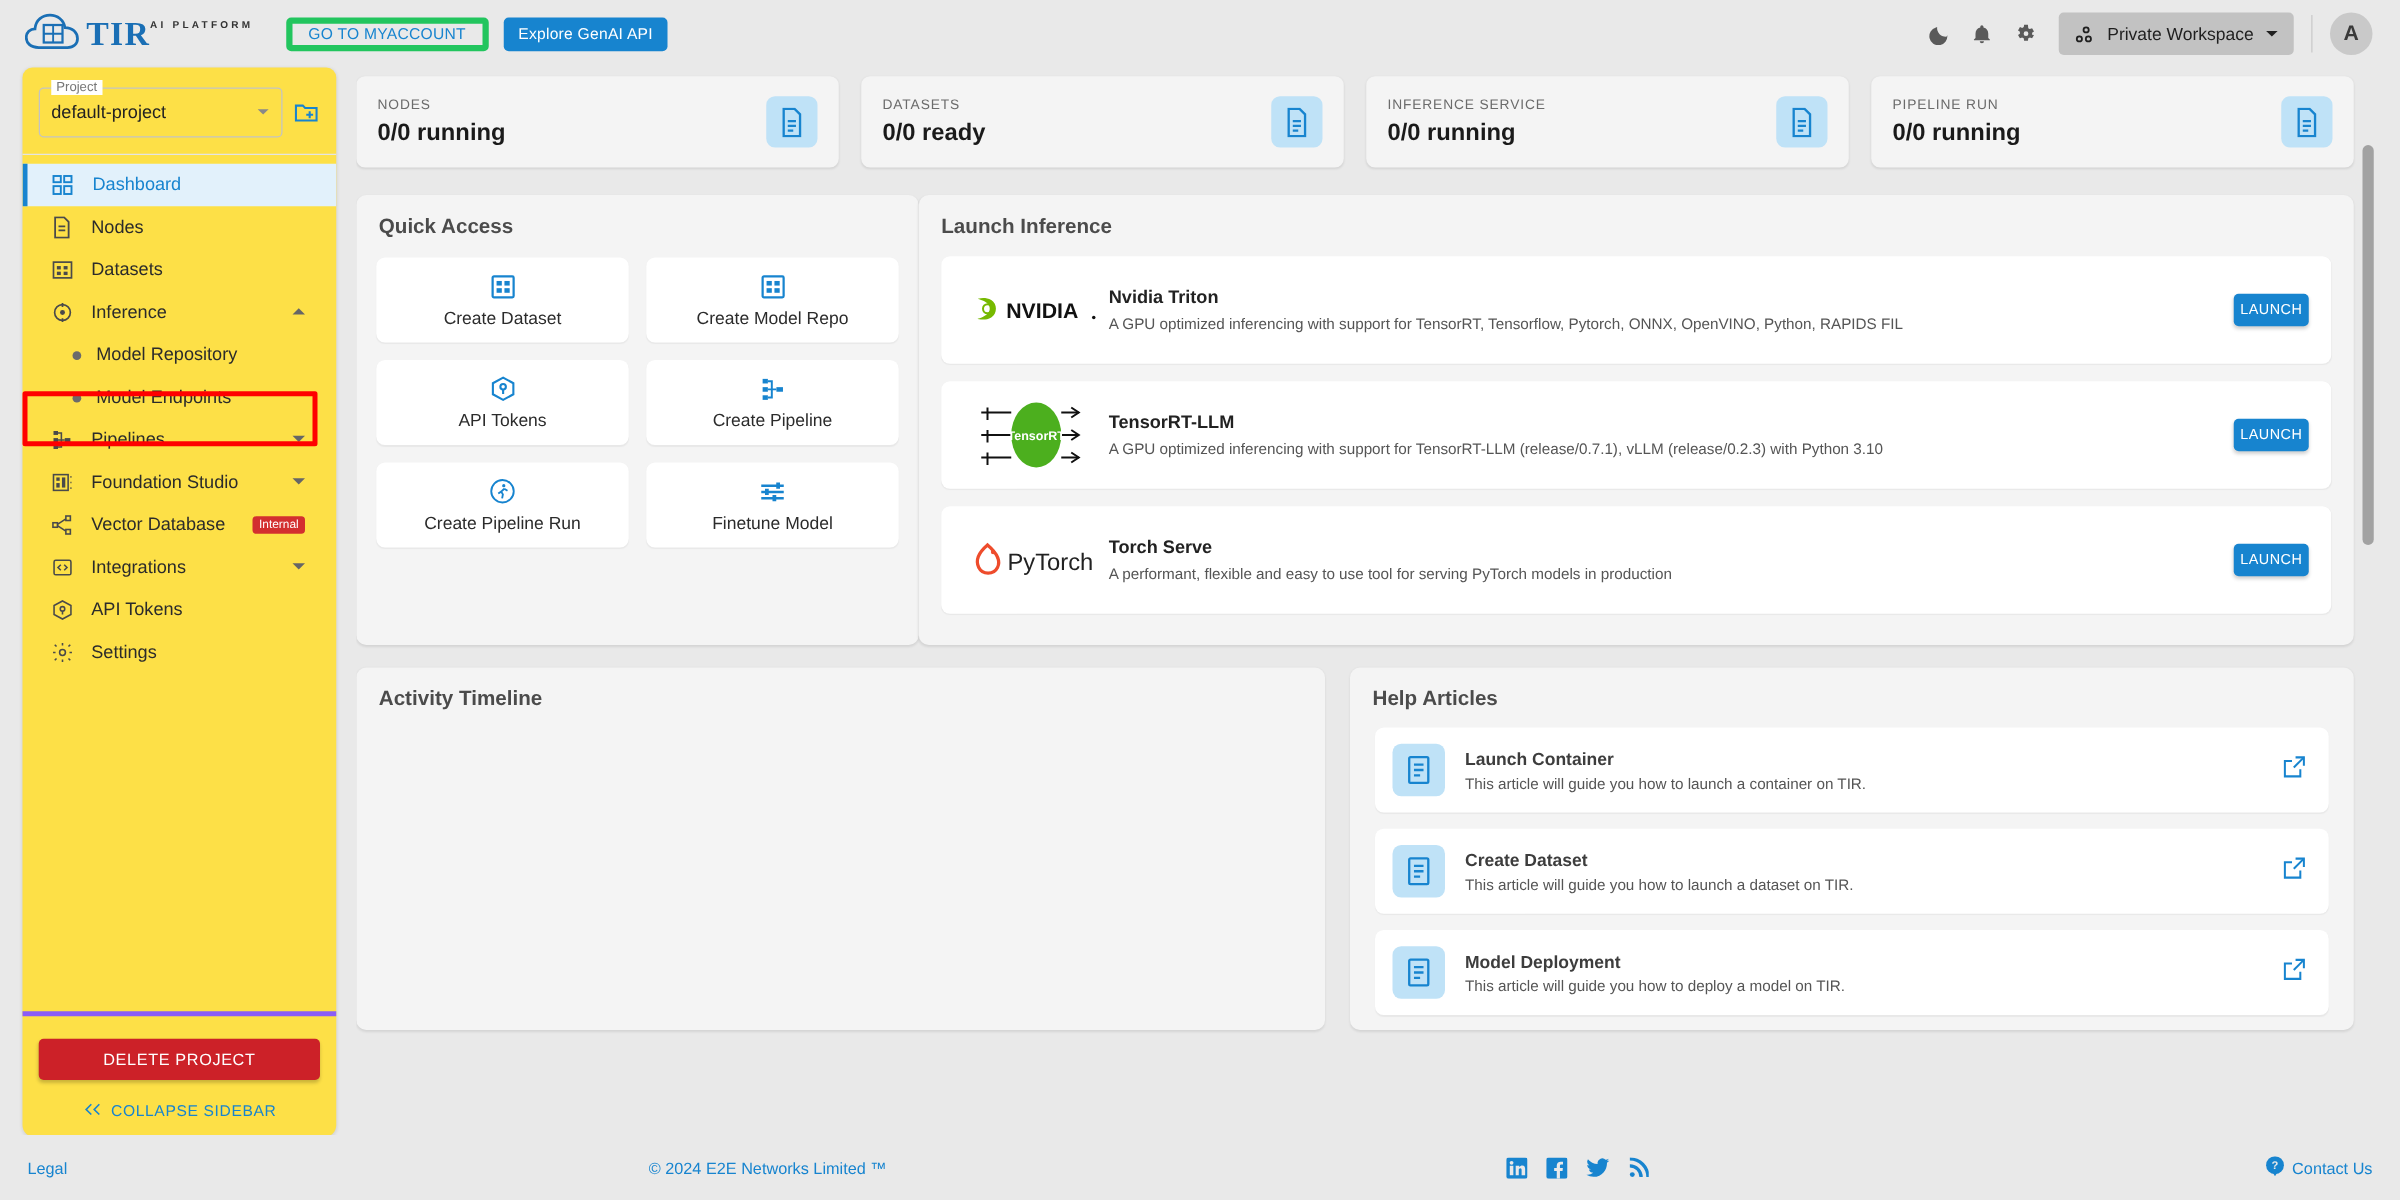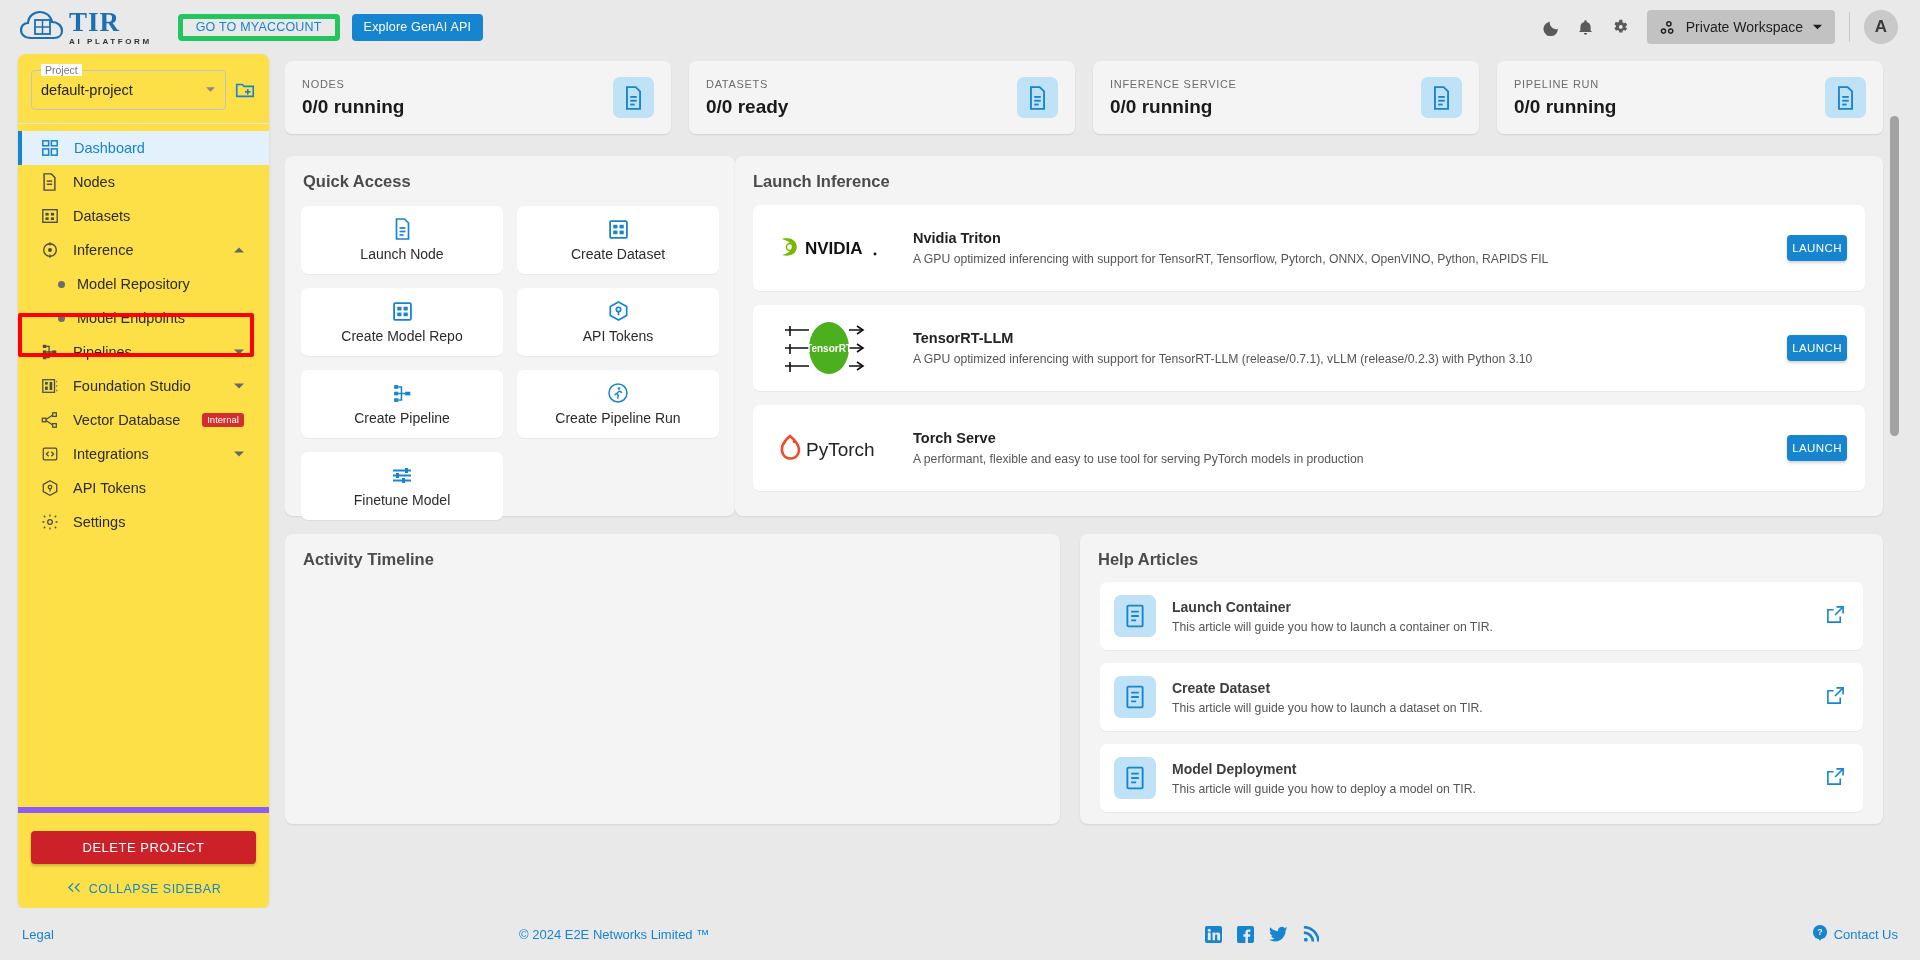--- a/index.html
+++ b/index.html
@@ -13,21 +13,21 @@
 
   
   .topbar {
     position: absolute; top: 0; left: 0; width: 1920px; height: 54px;
     background: #e9e9e9;
     display: flex; align-items: center;
   }
   .logo-wrap { display: flex; align-items: center; margin-left: 20px; gap: 5px; }
   .logo-cloud { position: relative; width: 44px; height: 34px; }
   .logo-cloud svg { display:block; }
-  .logo-text { display: flex; flex-direction: column; line-height: 1; }
+  .logo-text { display: flex; flex-direction: row; line-height: 1; }
   .logo-tir {
     font-family: "Liberation Serif", serif; font-weight: bold;
     font-size: 27px; color: #1a6fb5; letter-spacing: 1px;
   }
   .logo-sub {
     font-size: 8px; font-weight: bold; color: #333;
     letter-spacing: 2.6px; margin-top: 2px;
   }
   .btn-myaccount {
     margin-left: 26px; height: 27px; padding: 4px 13px;
@@ -108,21 +108,21 @@
   .badge-internal {
     margin-left: 8px; background: #d32f2f; color: #fff;
     font-size: 9.5px; padding: 2px 5px; border-radius: 3px; line-height: 1.1;
   }
 
   .highlight-box {
     position: absolute; left: 18px; top: 313px; width: 236px; height: 44px;
     border: 4px solid #ff0000; border-radius: 2px; pointer-events: none;
   }
 
-  .side-bottom { padding: 0 13px 14px 13px; border-top: 6px solid #8b5cf6; padding-top: 18px; }
+  .side-bottom { padding: 0 13px 14px 13px; border-top: 4px solid #8b5cf6; padding-top: 18px; }
   .btn-delete {
     width: 100%; height: 33px; border: none; border-radius: 4px;
     background: #cc2128; color: #fff; font-size: 13px; letter-spacing: .5px;
     box-shadow: 0 2px 3px rgba(0,0,0,.2); cursor: pointer;
   }
   .collapse-row {
     margin-top: 18px; display: flex; align-items: center; justify-content: center;
     gap: 8px; color: #1784cf; font-size: 12.5px; letter-spacing: .5px; cursor: pointer;
   }
 
@@ -162,21 +162,21 @@
   .qa-ico { color: #1784cf; height: 22px; display: flex; align-items: center; }
   .qa-lbl { font-size: 14px; color: #2b2b2b; }
 
   .li { flex: 1; height: 360px; }
   .li-card {
     margin: 14px 18px 0 18px; height: 86px; background: #fff; border-radius: 7px;
     display: flex; align-items: center; padding: 0 18px 0 20px;
     box-shadow: 0 1px 1px rgba(0,0,0,.05);
   }
   .li-logo { width: 112px; display: flex; align-items: center; justify-content: center; }
-  .li-body { margin-left: 28px; flex: 1; }
+  .li-body { margin-left: 2px; flex: 1; }
   .li-name { font-size: 14.5px; font-weight: bold; color: #222; }
   .li-desc { font-size: 12.2px; color: #555; margin-top: 6px; }
   .btn-launch {
     width: 60px; height: 26px; border: none; border-radius: 4px;
     background: #1784cf; color: #fff; font-size: 11.5px; letter-spacing: .4px;
     box-shadow: 0 2px 3px rgba(0,0,0,.18); cursor: pointer;
   }
 
   .row3 { display: flex; gap: 20px; padding: 18px 22px 0 0; }
   .timeline { width: 775px; height: 290px; }
@@ -523,31 +523,20 @@
       </span>
     </div>
   </div>
 
   <div class="row2">
 
     <div class="panel qa">
       <div class="panel-title">Quick Access</div>
       <div class="qa-grid">
 
-        <div class="qa-cell">
-          <span class="qa-ico">
-            <svg width="19" height="22" viewBox="0 0 18 22" fill="none" stroke="currentColor" stroke-width="1.7">
-              <path d="M3 1h8l4 4v16H3z"></path>
-                <line x1="6" y1="10" x2="12" y2="10"></line>
-                <line x1="6" y1="13.5" x2="12" y2="13.5"></line>
-                <line x1="6" y1="17" x2="10" y2="17"></line>
-            </svg>
-          </span>
-          <span class="qa-lbl">Launch Node</span>
-        </div>
 
         <div class="qa-cell">
           <span class="qa-ico">
             <svg width="21" height="21" viewBox="0 0 20 20" fill="none" stroke="currentColor" stroke-width="1.7">
               <rect x="2" y="2" width="16" height="16" rx="1"></rect>
               <rect x="5" y="5.5" width="4" height="3.5" fill="currentColor" stroke="none"></rect>
               <rect x="11" y="5.5" width="4" height="3.5" fill="currentColor" stroke="none"></rect>
               <rect x="5" y="11" width="4" height="3.5" fill="currentColor" stroke="none"></rect>
               <rect x="11" y="11" width="4" height="3.5" fill="currentColor" stroke="none"></rect>
             </svg>

